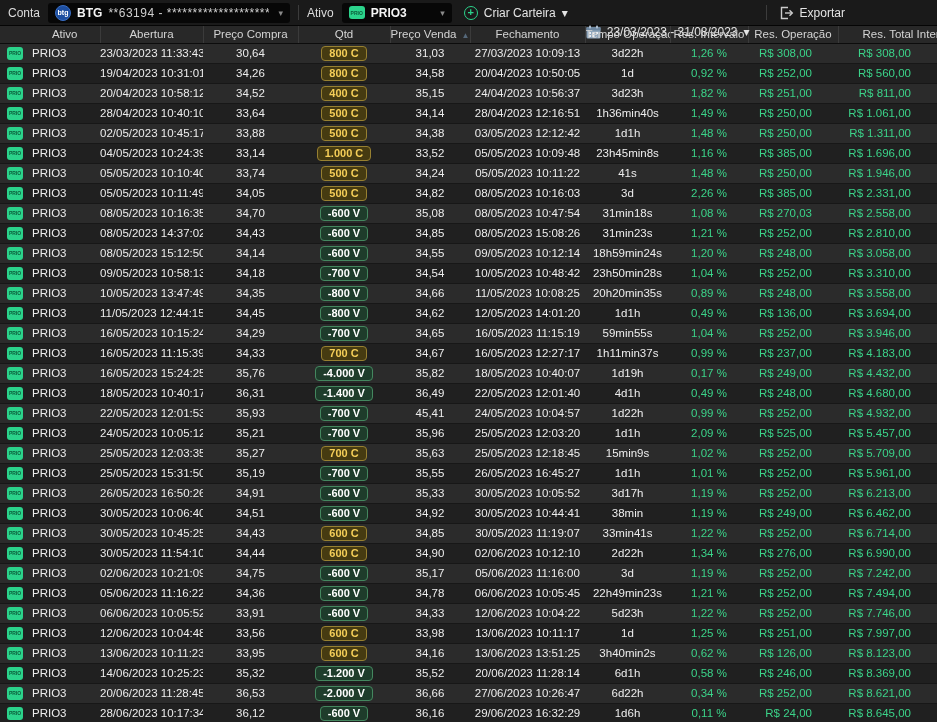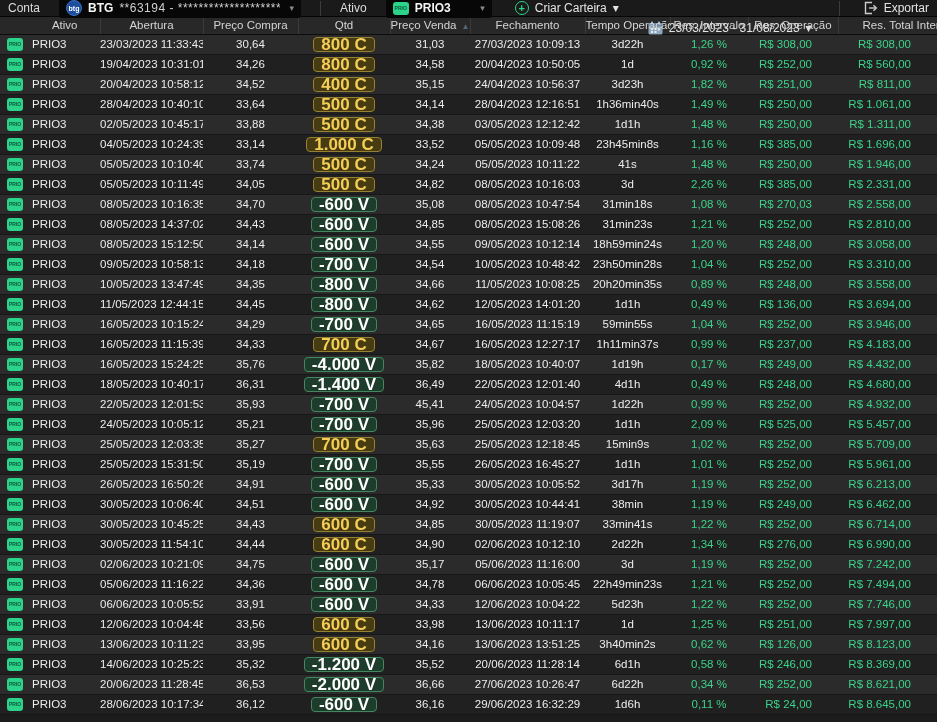--- a/index.html
+++ b/index.html
@@ -12,22 +12,22 @@
   }
   *{box-sizing:border-box;margin:0;padding:0;}
   html,body{width:937px;height:722px;overflow:hidden;}
   body{
     background:#1c1c1c;
     font-family:"Liberation Sans", sans-serif;
     color:#eaeaea;
   }
   
   .topbar{
-    height:17px;background:var(--topbar-bg);
-    display:flex;align-items:center;gap:19px;
+    height:26px;background:var(--topbar-bg);
+    display:flex;align-items:center;gap:8px;
     padding:0 8px;border-bottom:1px solid #050505;
     font-size:12px;white-space:nowrap;
   }
   .tb-label{color:#dcdcdc;}
   .select{
     background:var(--control-bg);border-radius:3px;height:20px;
     display:flex;align-items:center;gap:6px;padding:0 7px;cursor:pointer;justify-content:flex-end;
   }
   .select .caret{color:#8a8a8a;font-size:9px;margin-left:4px;}
   .account-select{width:242px;}
@@ -72,21 +72,21 @@
   tbody td{
     overflow:hidden;white-space:nowrap;text-align:center;
     border-bottom:1px solid #171717;color:#ededed;
   }
   td.c-icon div{margin:0 auto;}
   td.c-ativo{text-align:left;padding-left:2px;}
   td.c-resop,td.c-restot{text-align:right;padding-right:26px;}
   td.green{color:var(--positive-green);}
   .badge{
     display:inline-block;min-width:40px;padding:0 7px;height:15px;line-height:13px;
-    border-radius:4px;font-weight:bold;font-size:17px;
+    border-radius:4px;font-weight:bold;font-size:11px;
   }
   .badge-c{background:var(--badge-buy-bg);border:1px solid var(--badge-buy-border);color:var(--badge-buy-text);}
   .badge-v{background:var(--badge-sell-bg);border:1px solid var(--badge-sell-border);color:var(--badge-sell-text);}
 </style>
 </head>
 <body>
 
 <div class="topbar">
   <span class="tb-label">Conta</span>
 

